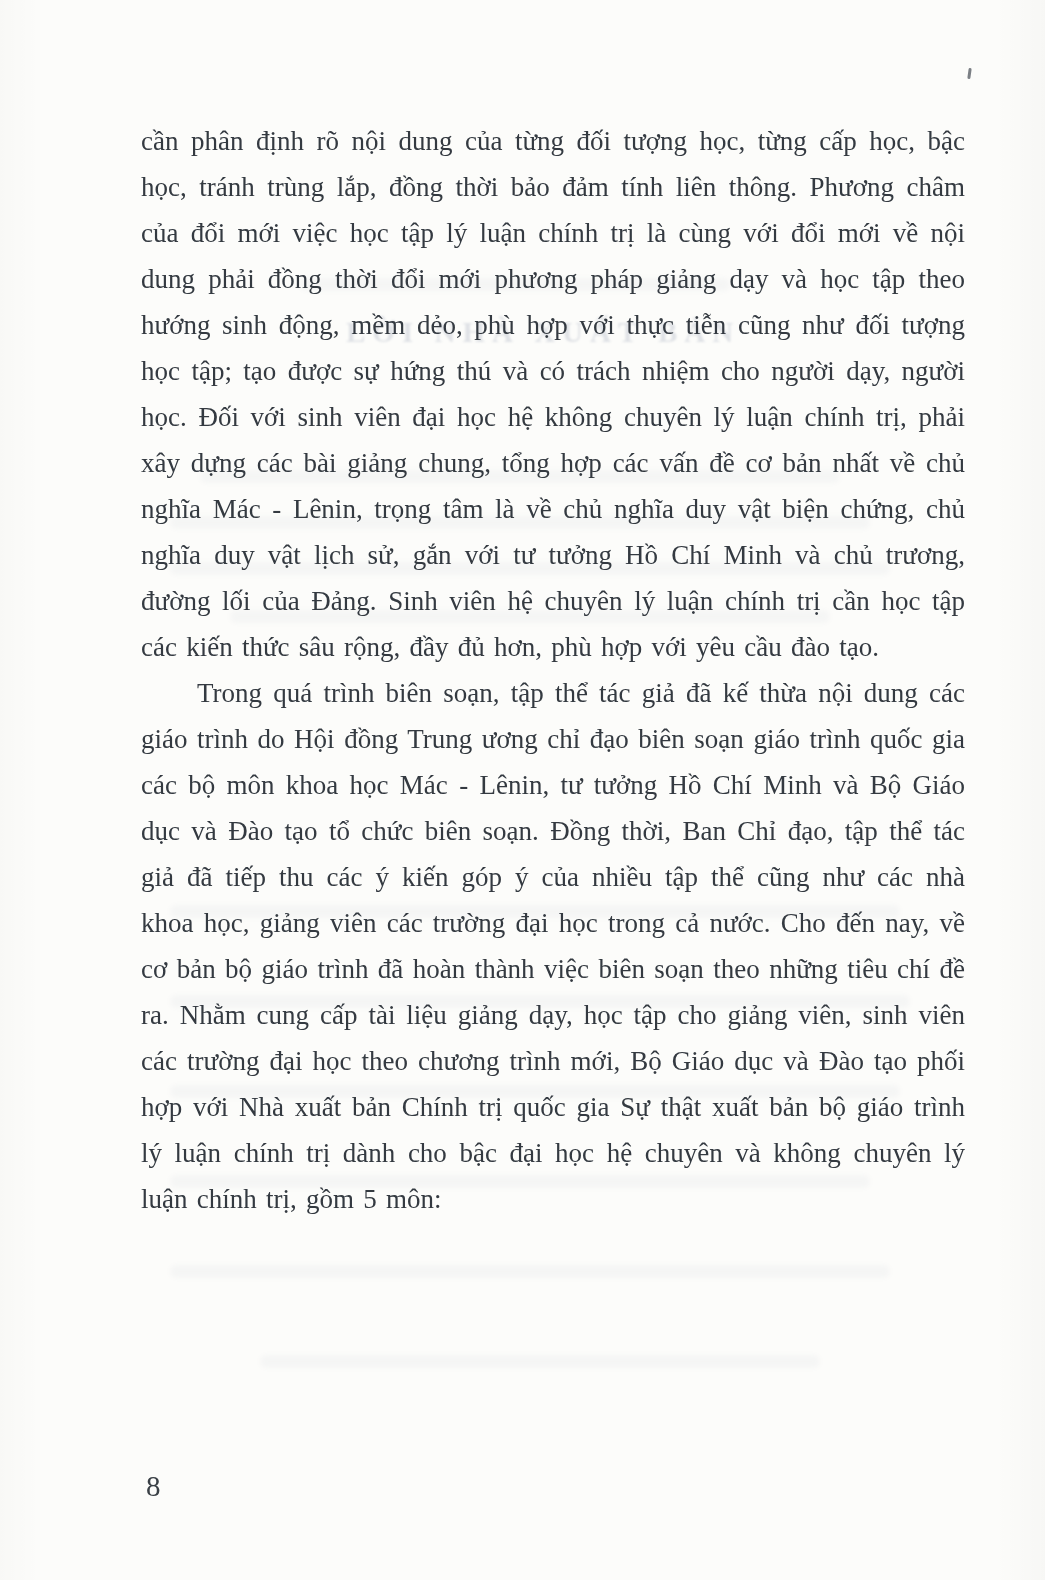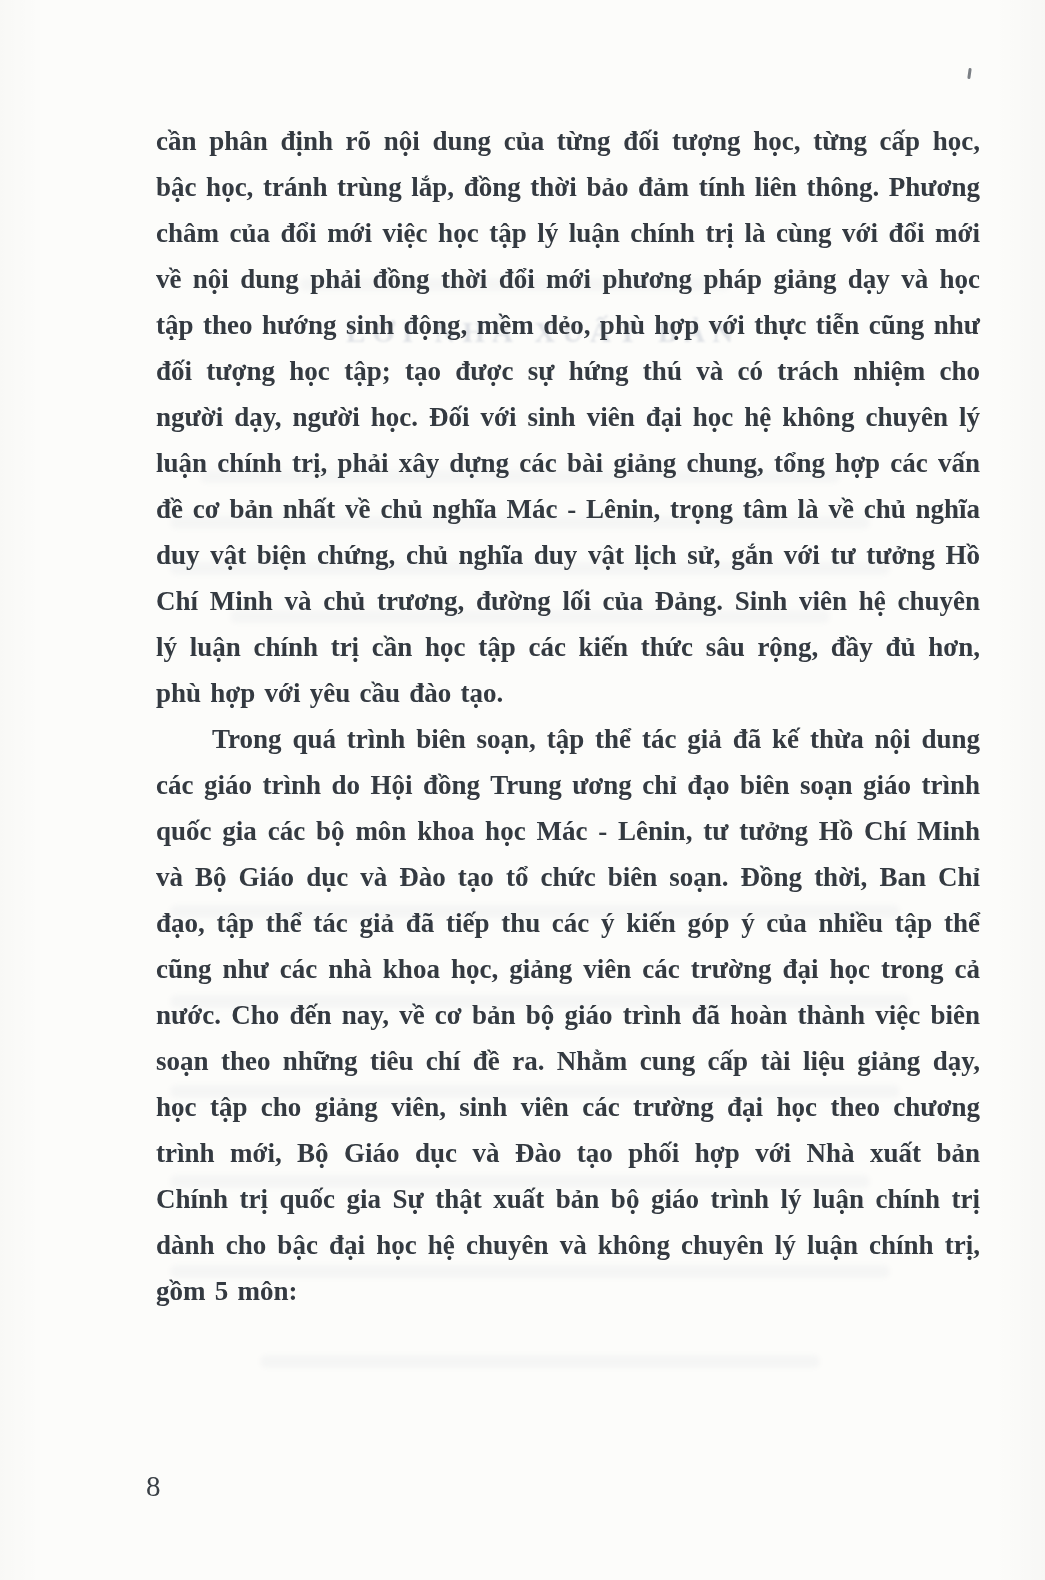--- a/index.html
+++ b/index.html
@@ -20,25 +20,24 @@
     content: "";
     position: absolute;
     inset: 0;
     pointer-events: none;
     background:
       linear-gradient(90deg, rgba(0,0,0,0.015) 0, rgba(0,0,0,0) 40px),
       linear-gradient(270deg, rgba(0,0,0,0.02) 0, rgba(0,0,0,0) 50px);
   }
   .content {
     position: absolute;
-    left: 156px;
+    left: 141px;
     top: 118px;
     width: 824px;
     z-index: 2;
-    font-weight: bold;
   }
   .content p {
     margin: 0;
     font-size: 27px;
     line-height: 46px;
     color: #343a41;
     text-align: justify;
     word-spacing: 2.5px;
   }
   .content p.indent {

